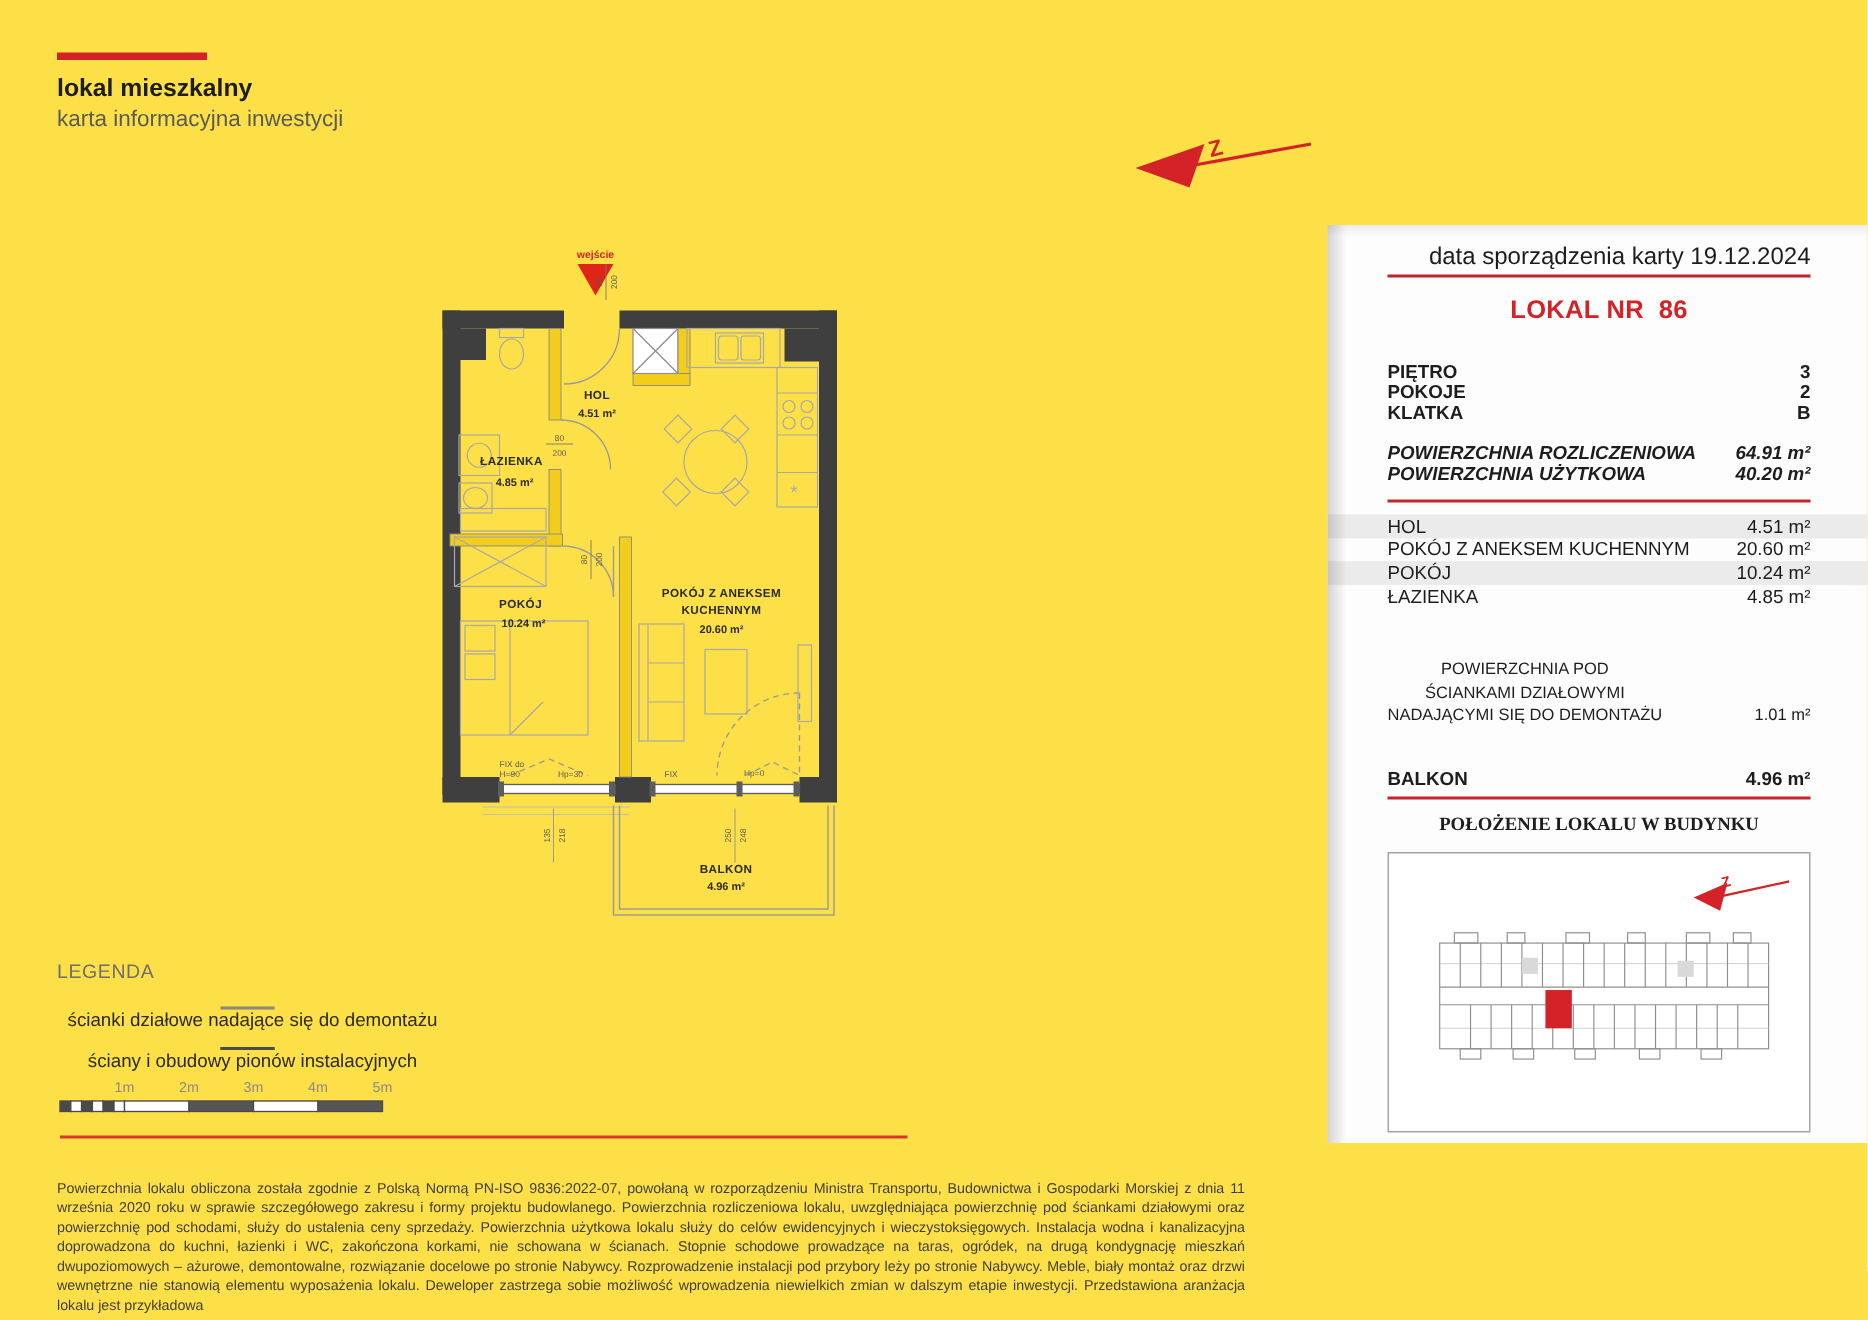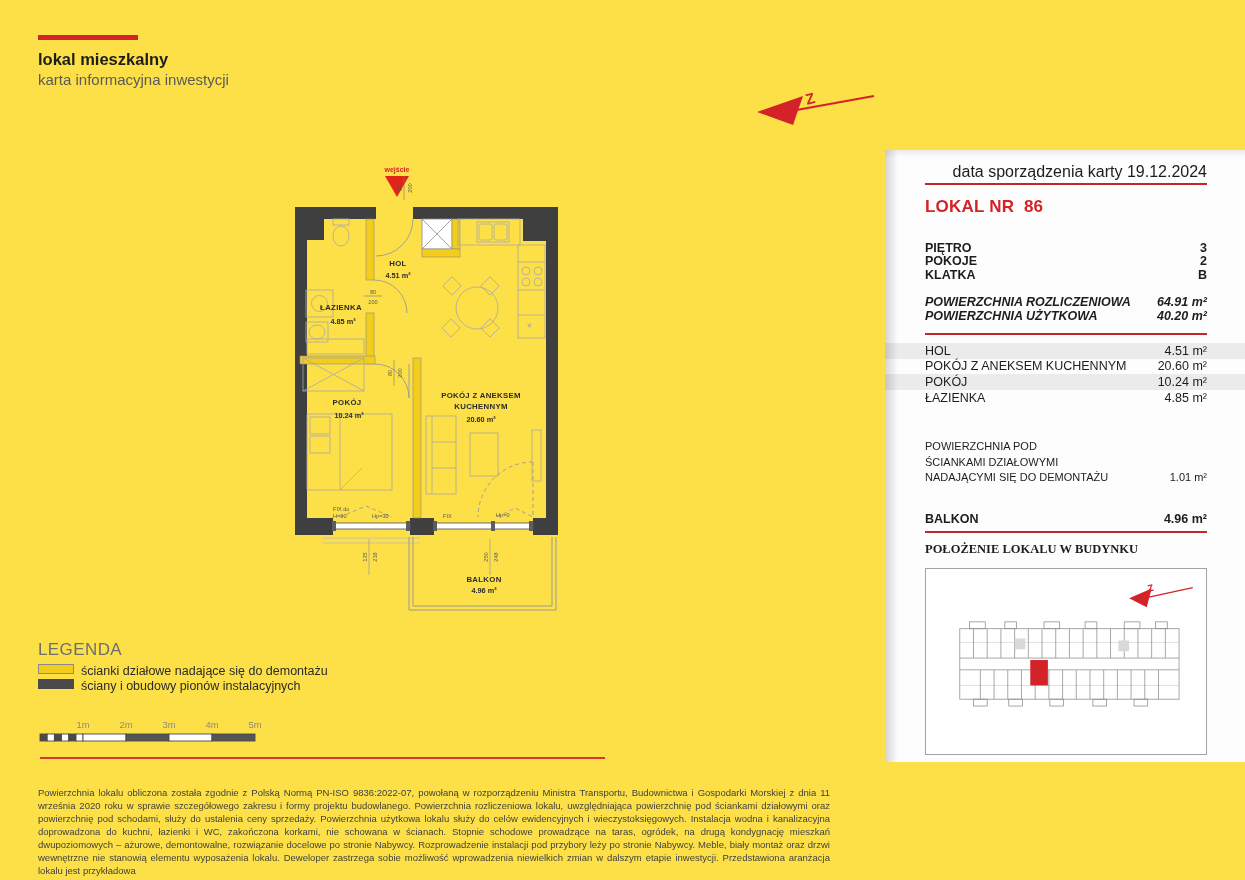--- a/index.html
+++ b/index.html
@@ -9,38 +9,38 @@
   
   .hdr{position:absolute;left:38px;top:35px;}
   .hdr-bar{width:100px;height:5px;background:#d42328;}
   .hdr-title{margin-top:10px;font-size:16.5px;font-weight:700;color:#1d1d1d;}
   .hdr-sub{margin-top:2px;font-size:15px;font-weight:400;color:#5a5a5a;}
 
   
   .compass-main{position:absolute;left:745px;top:80px;width:135px;height:52px;}
   .plan-wrap{position:absolute;left:240px;top:150px;width:370px;height:478px;}
   .legend{position:absolute;left:38px;top:640px;}
-  .legend-title{font-size:17px;color:#6e6e6e;letter-spacing:.4px;}
-  .legend-row{display:flex;align-items:flex-start;margin-top:4px;height:11px;}
+  .legend-title{font-size:13px;color:#6e6e6e;letter-spacing:.4px;}
+  .legend-row{display:flex;align-items:center;margin-top:16px;height:11px;flex-direction:column;}
   .legend-sw{width:36px;height:10px;border:1px solid #8a8a8a;box-sizing:border-box;}
   .sw-yellow{background:#f2cd1c;}
   .sw-dark{background:#4a4a4a;border-color:#4a4a4a;}
   .legend-label{margin-left:7px;font-size:12.5px;color:#2a2a2a;}
   .scalebar{position:absolute;left:36px;top:718px;}
   .red-divider{position:absolute;left:40px;top:757px;width:565px;height:2px;background:#d8372b;}
   .footnote{position:absolute;left:38px;top:786px;width:792px;font-size:9.5px;line-height:13px;
             color:#3f3f3f;text-align:justify;}
 
   
   .card{position:absolute;left:885px;top:150px;width:360px;height:612px;background:#fdfdfd;}
   .card::before{content:"";position:absolute;left:0;top:0;bottom:0;width:13px;z-index:3;
                 background:linear-gradient(90deg,rgba(0,0,0,.16),rgba(0,0,0,0));pointer-events:none;}
   .card::after{content:"";position:absolute;left:0;top:0;right:0;height:8px;z-index:3;
                background:linear-gradient(180deg,rgba(0,0,0,.07),rgba(0,0,0,0));pointer-events:none;}
-  .cpad{padding-left:40px;padding-right:38px;}
+  .cpad{padding-left:40px;padding-right:38px;text-align:center;}
   .card-date{margin-top:13px;font-size:16px;text-align:right;color:#1c1c1c;}
   .rule{height:2px;background:#c2272c;margin-top:2px;}
   .card-title{margin-top:12px;font-size:17px;font-weight:700;color:#d42328;white-space:pre;letter-spacing:.2px;}
   .attr-rows{margin-top:25px;}
   .row{display:flex;justify-content:space-between;align-items:center;}
   .b{font-weight:700;}
   .attr-rows .row,.area-rows .row{font-size:12.5px;line-height:13.4px;font-weight:700;}
   .area-rows{margin-top:14px;font-style:italic;}
   .rule2{margin-top:10px;}
   .room-rows{margin-top:8px;}

